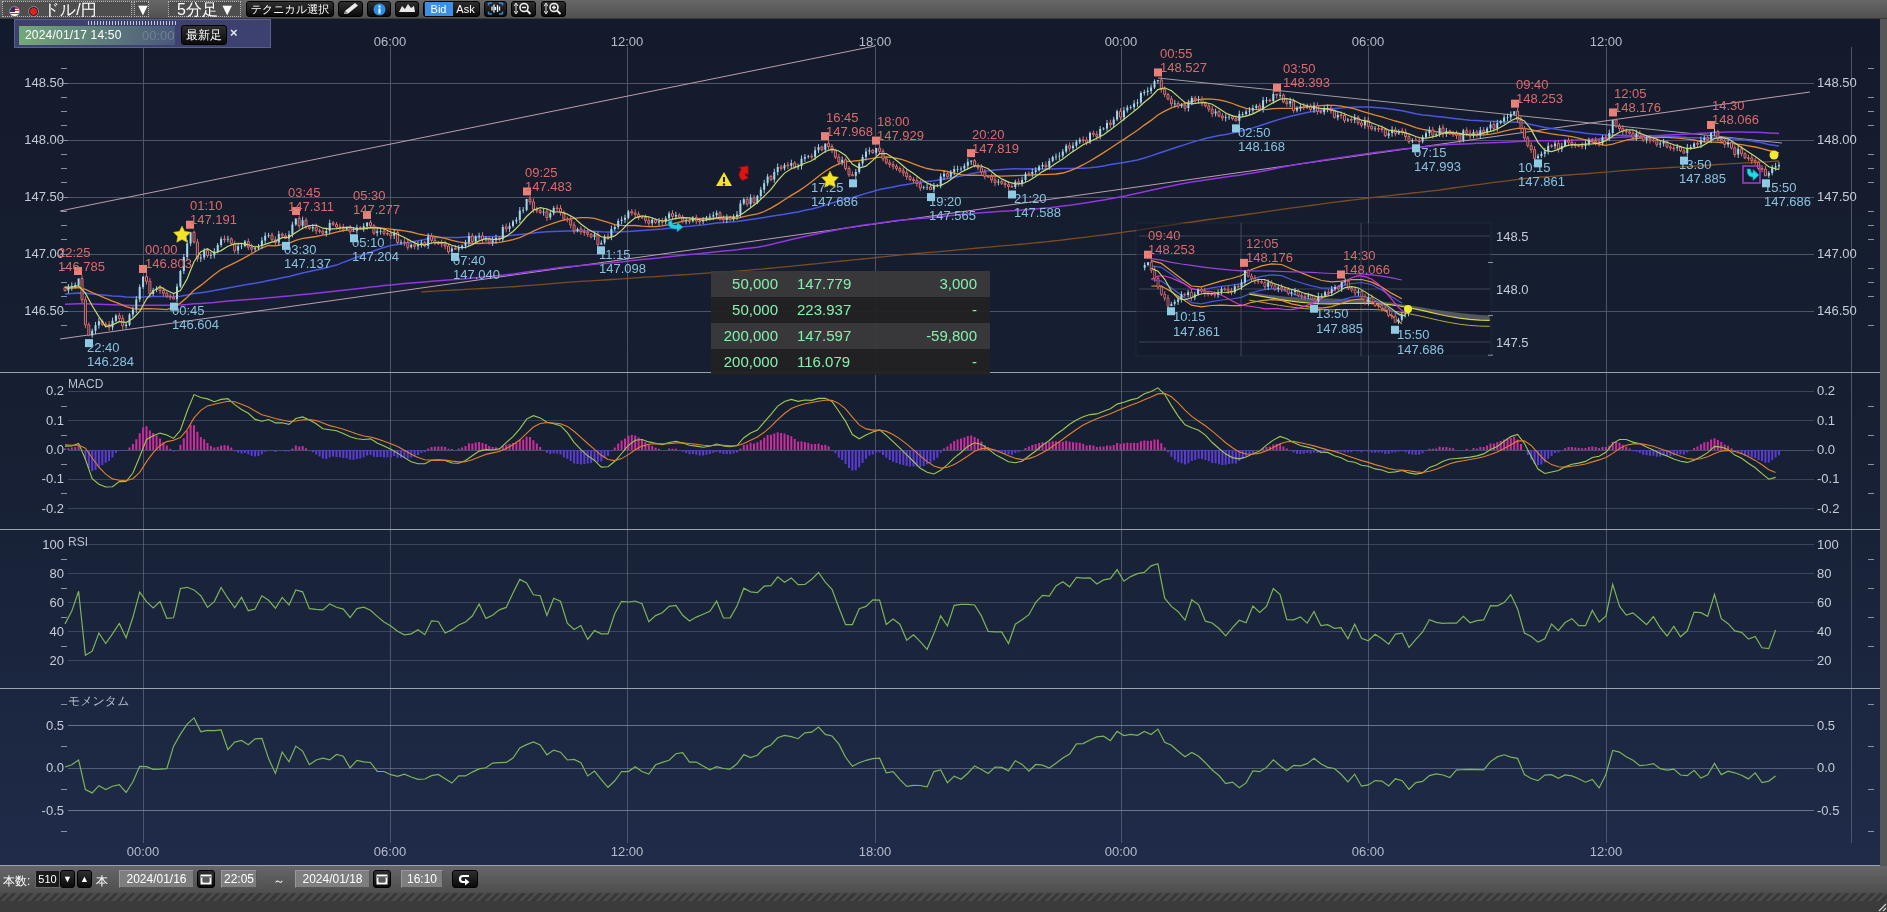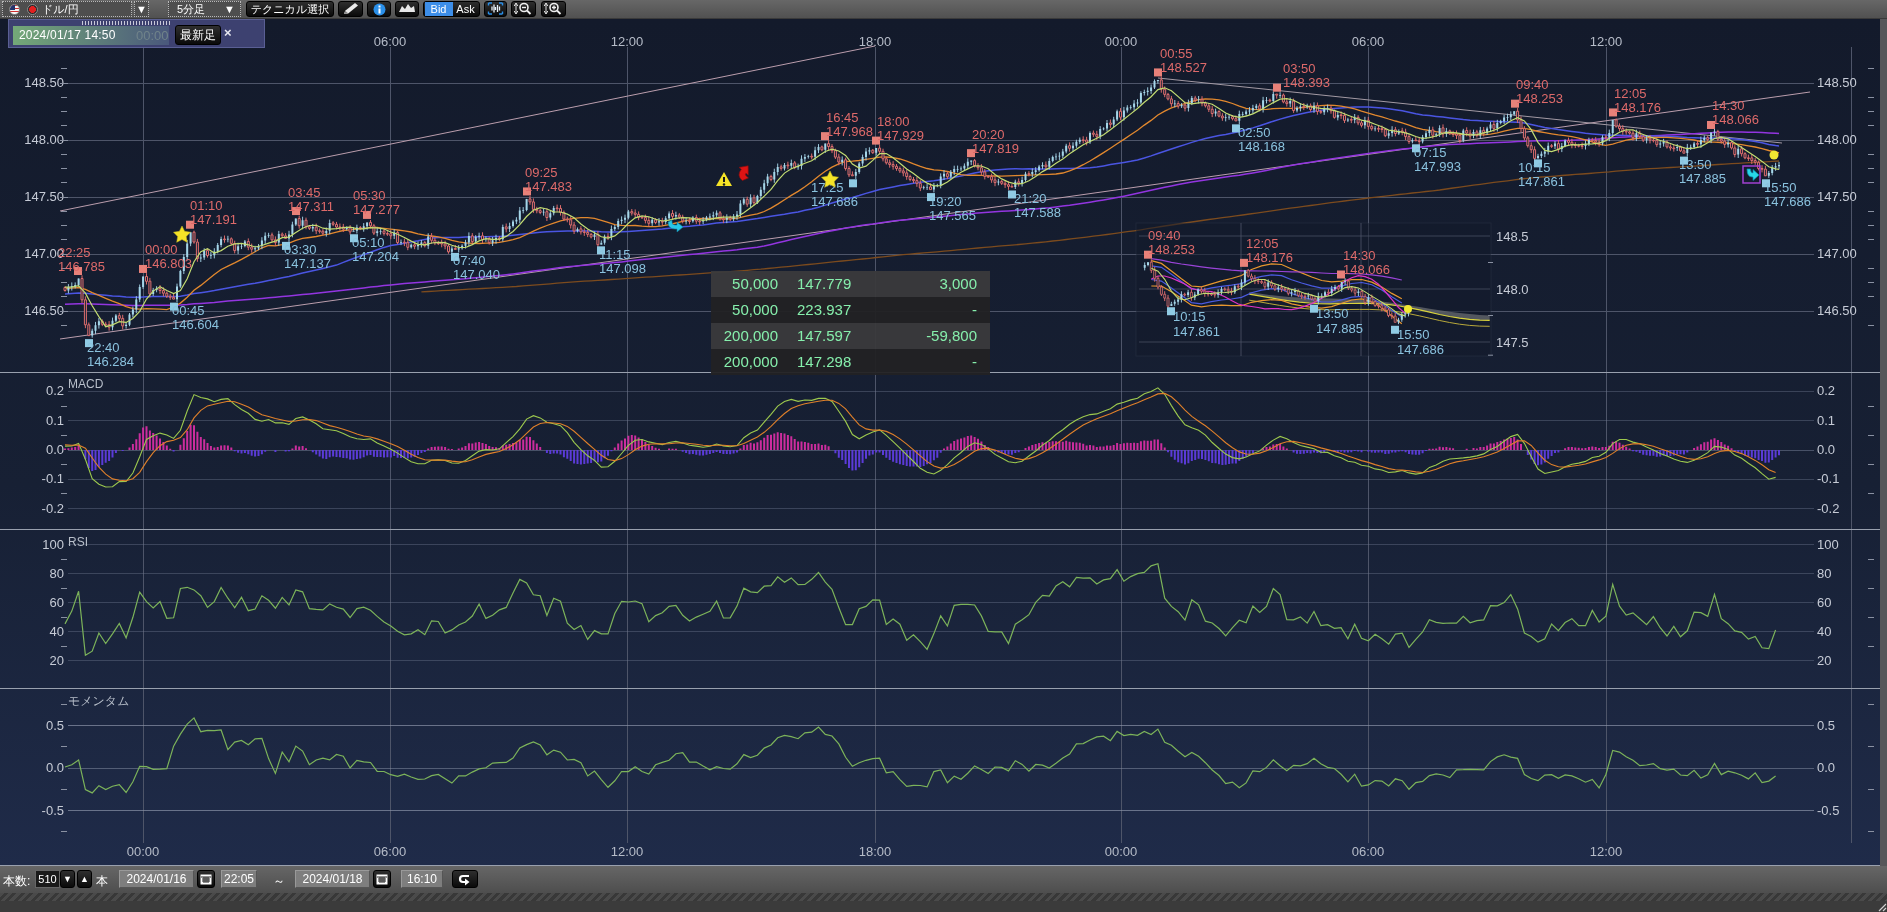--- a/index.html
+++ b/index.html
@@ -1,27 +1,27 @@
 <!DOCTYPE html>
 <html><head><meta charset="utf-8">
 <style>
 *{margin:0;padding:0;box-sizing:border-box}
 body{width:1887px;height:912px;overflow:hidden;background:#131a2b;font-family:"Liberation Sans",sans-serif;position:relative}
 #topbar{position:absolute;left:0;top:0;width:1887px;height:19px;background:linear-gradient(#676767,#515151);border-bottom:1px solid #3a3a3a}
-.dd{position:absolute;top:1px;height:16px;background:#4e4e4e;border:1px dotted #b8b8b8;color:#fff;font-size:11px;line-height:15px}
+.dd{position:absolute;top:1px;height:16px;background:#4e4e4e;border:1px dotted #b8b8b8;color:#fff;font-size:16px;line-height:15px}
 .btn{position:absolute;top:1px;height:16px;background:linear-gradient(#2e2e2e,#0a0a0a);border:1px solid #000;border-radius:3px;color:#fff;font-size:11px;line-height:15px;text-align:center}
 #chart{position:absolute;left:0;top:19px}
 .al{font-size:13px;fill:#c6cbd6}
 .tl{font-size:13px;fill:#b6bcc8}
 .il{font-size:13px;fill:#c6cbd6}
 .pt{font-size:12px;fill:#b8bfca}
 .ra{font-size:13px;fill:#de6a6a}
 .ba{font-size:13px;fill:#8ac2de}
 #rstrip{position:absolute;left:1880px;top:19px;width:7px;height:850px;background:#57575a}
-#dpanel{position:absolute;left:8px;top:19px;width:257px;height:29px;background:#3d4170;border:1px solid #5a5f94}
+#dpanel{position:absolute;left:14px;top:19px;width:257px;height:29px;background:#3d4170;border:1px solid #5a5f94}
 #dpanel .grad{position:absolute;left:4px;top:6px;width:156px;height:19px;background:linear-gradient(90deg,#74a878,#4a587c);color:#fff;font-size:12px;line-height:19px;padding-left:6px;letter-spacing:0.2px}
 #dpanel .dim{position:absolute;left:127px;top:6px;width:56px;height:19px;color:#70838a;font-size:13px;line-height:19px}
 #dpanel .latest{position:absolute;left:166px;top:5px;width:46px;height:20px;background:linear-gradient(#2e2e2e,#0a0a0a);border:1px solid #000;border-radius:3px;color:#fff;font-size:12px;line-height:19px;text-align:center}
 #dpanel .x{position:absolute;left:215px;top:5px;color:#e8e8f0;font-size:13px;font-weight:bold}
 #dpanel .dots{position:absolute;left:73px;top:1px;width:90px;height:4px;background:repeating-linear-gradient(90deg,#c8c8d8 0 1px,transparent 1px 3px)}
 #ptable{position:absolute;left:711px;top:271px;width:279px;font-size:15px;color:#86efac}
 #ptable .r{height:26px;line-height:26px;position:relative}
 #ptable .r:nth-child(odd){background:rgba(58,58,60,0.95)}
 #ptable .r:nth-child(even){background:rgba(34,34,36,0.95)}
 #ptable .c1{position:absolute;right:212px} 
@@ -398,21 +398,21 @@
       <span class="c2">223.937</span>
       <span class="c3">-</span>
     </div>
 <div class="r">
       <span class="c1">200,000</span>
       <span class="c2">147.597</span>
       <span class="c3">-59,800</span>
     </div>
 <div class="r">
       <span class="c1">200,000</span>
-      <span class="c2">147.298</span>
+      <span class="c2">116.079</span>
       <span class="c3">-</span>
     </div>
 </div>
 <div id="botbar"></div>
 <div id="botbar2"></div>
 <div id="botbar3"></div>
 <svg style="position:absolute;left:1878px;top:903px" width="9" height="9">
     <path d="M8 1L1 8M8 5L5 8" stroke="#cfcfcf" stroke-width="1.2"></path>
   </svg>
 <div class="bb" style="left:3px">本数:</div>

